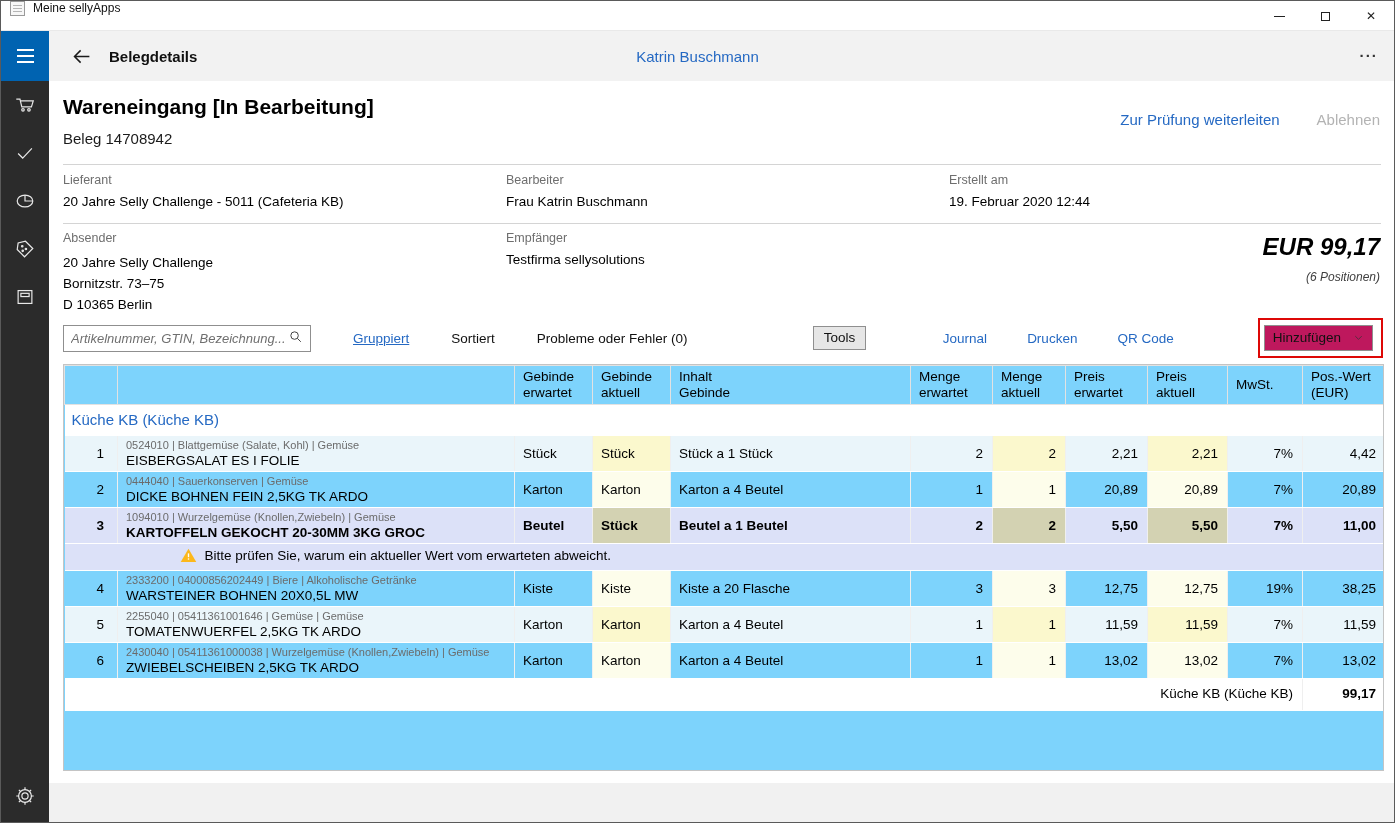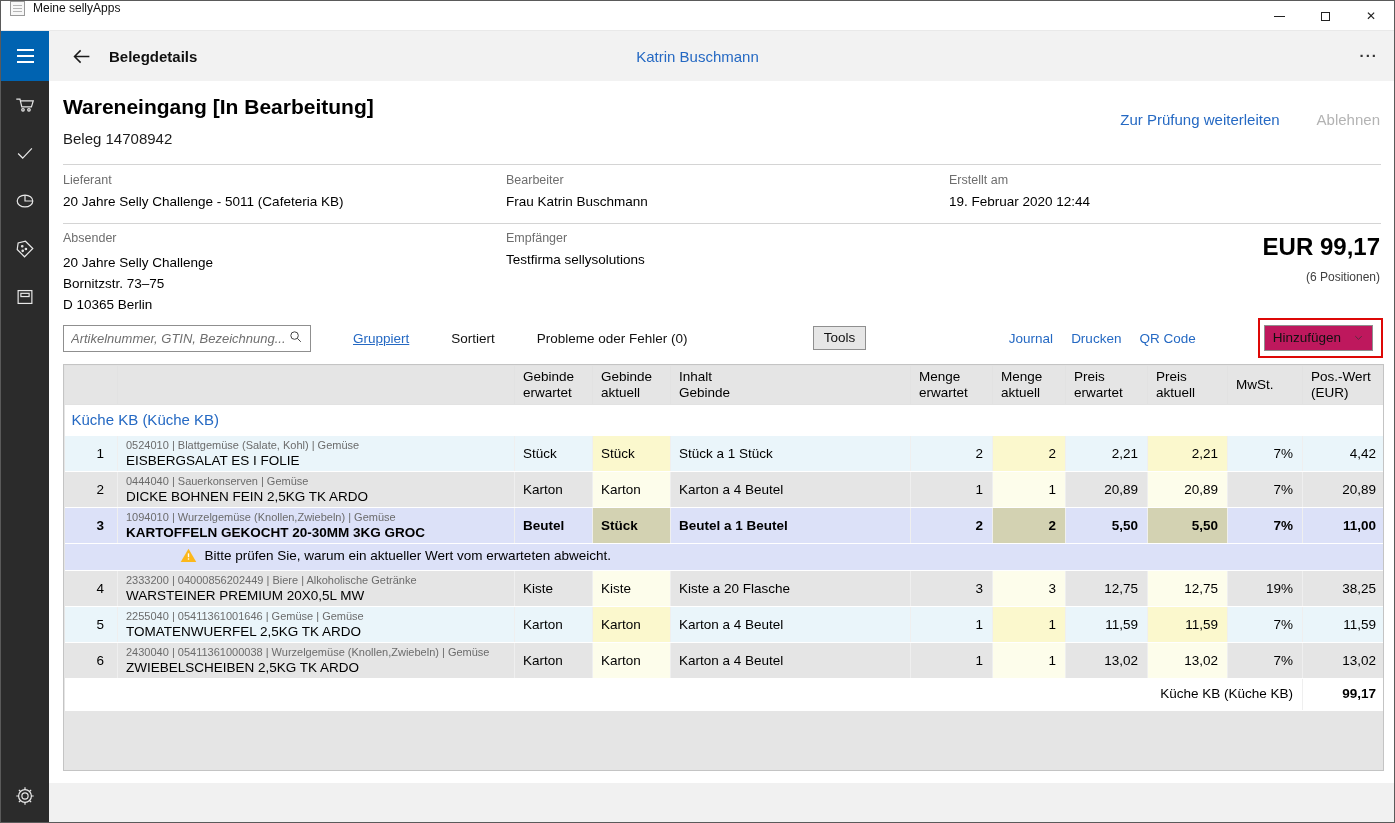--- a/index.html
+++ b/index.html
@@ -46,42 +46,42 @@
   .hr1 { top:83px; } .hr2 { top:142px; }
 
   .info-block { position:absolute; font-size:13.5px; color:#000; }
   .lbl { font-size:12.5px; color:#6e6e6e; margin-bottom:7px; }
   .b-lieferant { top:92px; left:14px; }
   .b-bearbeiter { top:92px; left:457px; }
   .b-erstellt { top:92px; left:900px; }
   .b-absender { top:150px; left:14px; }
   .b-empfaenger { top:150px; left:457px; }
   .addr-line { line-height:21px; }
-  .b-total { top:152px; right:14px; text-align:right; }
+  .b-total { top:152px; right:14px; text-align:right;font-style:italic; }
   .total-amount { font-size:24px; font-weight:bold; color:#000; }
   .total-pos { font-size:12px; color:#404040; margin-top:9px; }
 
   
   .toolbar { position:absolute; top:240px; left:14px; right:13px; height:34px; display:flex; align-items:center; font-size:13.5px; }
   .search-box { width:248px; height:27px; border:1px solid #8f8f8f; background:#fff; display:flex; align-items:center; padding:0 7px; }
   .search-input { border:none; outline:none; flex:1; font-size:13px; font-style:italic; color:#333; font-family:"Liberation Sans", sans-serif; min-width:0; }
   .search-input::placeholder { color:#6f6f6f; font-style:italic; }
   .search-ico svg { width:15px; height:15px; stroke:#444; fill:none; stroke-width:1.6; }
   .tb-link { margin-left:42px; }
   .tb-grouped { color:var(--accent-link); text-decoration:underline; cursor:pointer; }
   .tb-plain { color:#111; cursor:pointer; }
   .tools-btn { margin-left:125px; background:#e6e6e6; border:1px solid #8f8f8f; padding:3px 10px 4px; font-size:13.5px; color:#111; cursor:pointer; }
-  .tb-right { margin-left:auto; display:flex; align-items:center; gap:18px; }
+  .tb-right { margin-left:auto; display:flex; align-items:center; gap:40px; }
   .hz-wrap { position:relative; margin-left:50px; margin-right:8px; }
   .hz-btn { background:#be185d; border:1px solid #8f8f8f; padding:4px 8px 5px; font-size:13.5px; color:#111; display:flex; align-items:center; gap:12px; cursor:pointer; }
   .hz-btn svg { width:11px; height:11px; stroke:#333; fill:none; stroke-width:1.6; }
   .annotation { position:absolute; top:-7px; bottom:-7px; left:-6px; right:-10px; border:2px solid var(--annotation-red); pointer-events:none; }
 
   
-  .table-wrap { position:absolute; top:283px; left:14px; width:1321px; height:407px; border:1px solid #c4c4c4; background:#e5e5e5; overflow:hidden; }
+  .table-wrap { position:absolute; top:283px; left:14px; width:1321px; height:407px; border:1px solid #c4c4c4; background:#7dd3fc; overflow:hidden; }
   table { border-collapse:collapse; table-layout:fixed; width:100%; font-size:13.5px; color:#000; }
   th { font-weight:normal; text-align:left; vertical-align:middle; white-space:pre-line; padding:3px 8px; height:37px; border:1px solid #e2e2e2; font-size:13.5px; line-height:16px; }
   td { border-right:1px solid #efefef; border-bottom:1px solid #fff; vertical-align:middle; }
   .group-row td { color:var(--accent-link); font-size:15px; padding:6px 7px 7px; background:#fff; }
   .data-row td { height:36px; padding:2px 8px; }
   .data-row.zebra td { background:var(--row-zebra); }
   .data-row.sel td { background:var(--row-selected); font-weight:bold; }
   .c-rownum { text-align:right; padding-right:13px !important; }
   .meta { font-size:11px; color:#6b6b6b; line-height:13px; margin-top:1px; }
   .data-row.sel .meta { font-weight:normal; }
@@ -350,21 +350,21 @@
                     <circle cx="12" cy="17" r="1.15" fill="#fff"></circle>
                   </svg>
                   <span>Bitte prüfen Sie, warum ein aktueller Wert vom erwarteten abweicht.</span>
                 </div>
               </td>
             </tr>
             <tr class="data-row ">
               <td class="c-rownum">4</td>
               <td class="c-art">
                 <div class="meta">2333200 | 04000856202449 | Biere | Alkoholische Getränke</div>
-                <div class="aname">WARSTEINER PREMIUM 20X0,5L MW</div>
+                <div class="aname">WARSTEINER BOHNEN 20X0,5L MW</div>
               </td>
               <td>Kiste</td>
               <td class="hl-pale">Kiste</td>
               <td>Kiste a 20 Flasche</td>
               <td class="c-num2">3</td>
               <td class="c-num2 hl-pale">3</td>
               <td class="c-num2">12,75</td>
               <td class="c-num2 hl-pale">12,75</td>
               <td class="c-num2">19%</td>
               <td class="c-num2">38,25</td>

